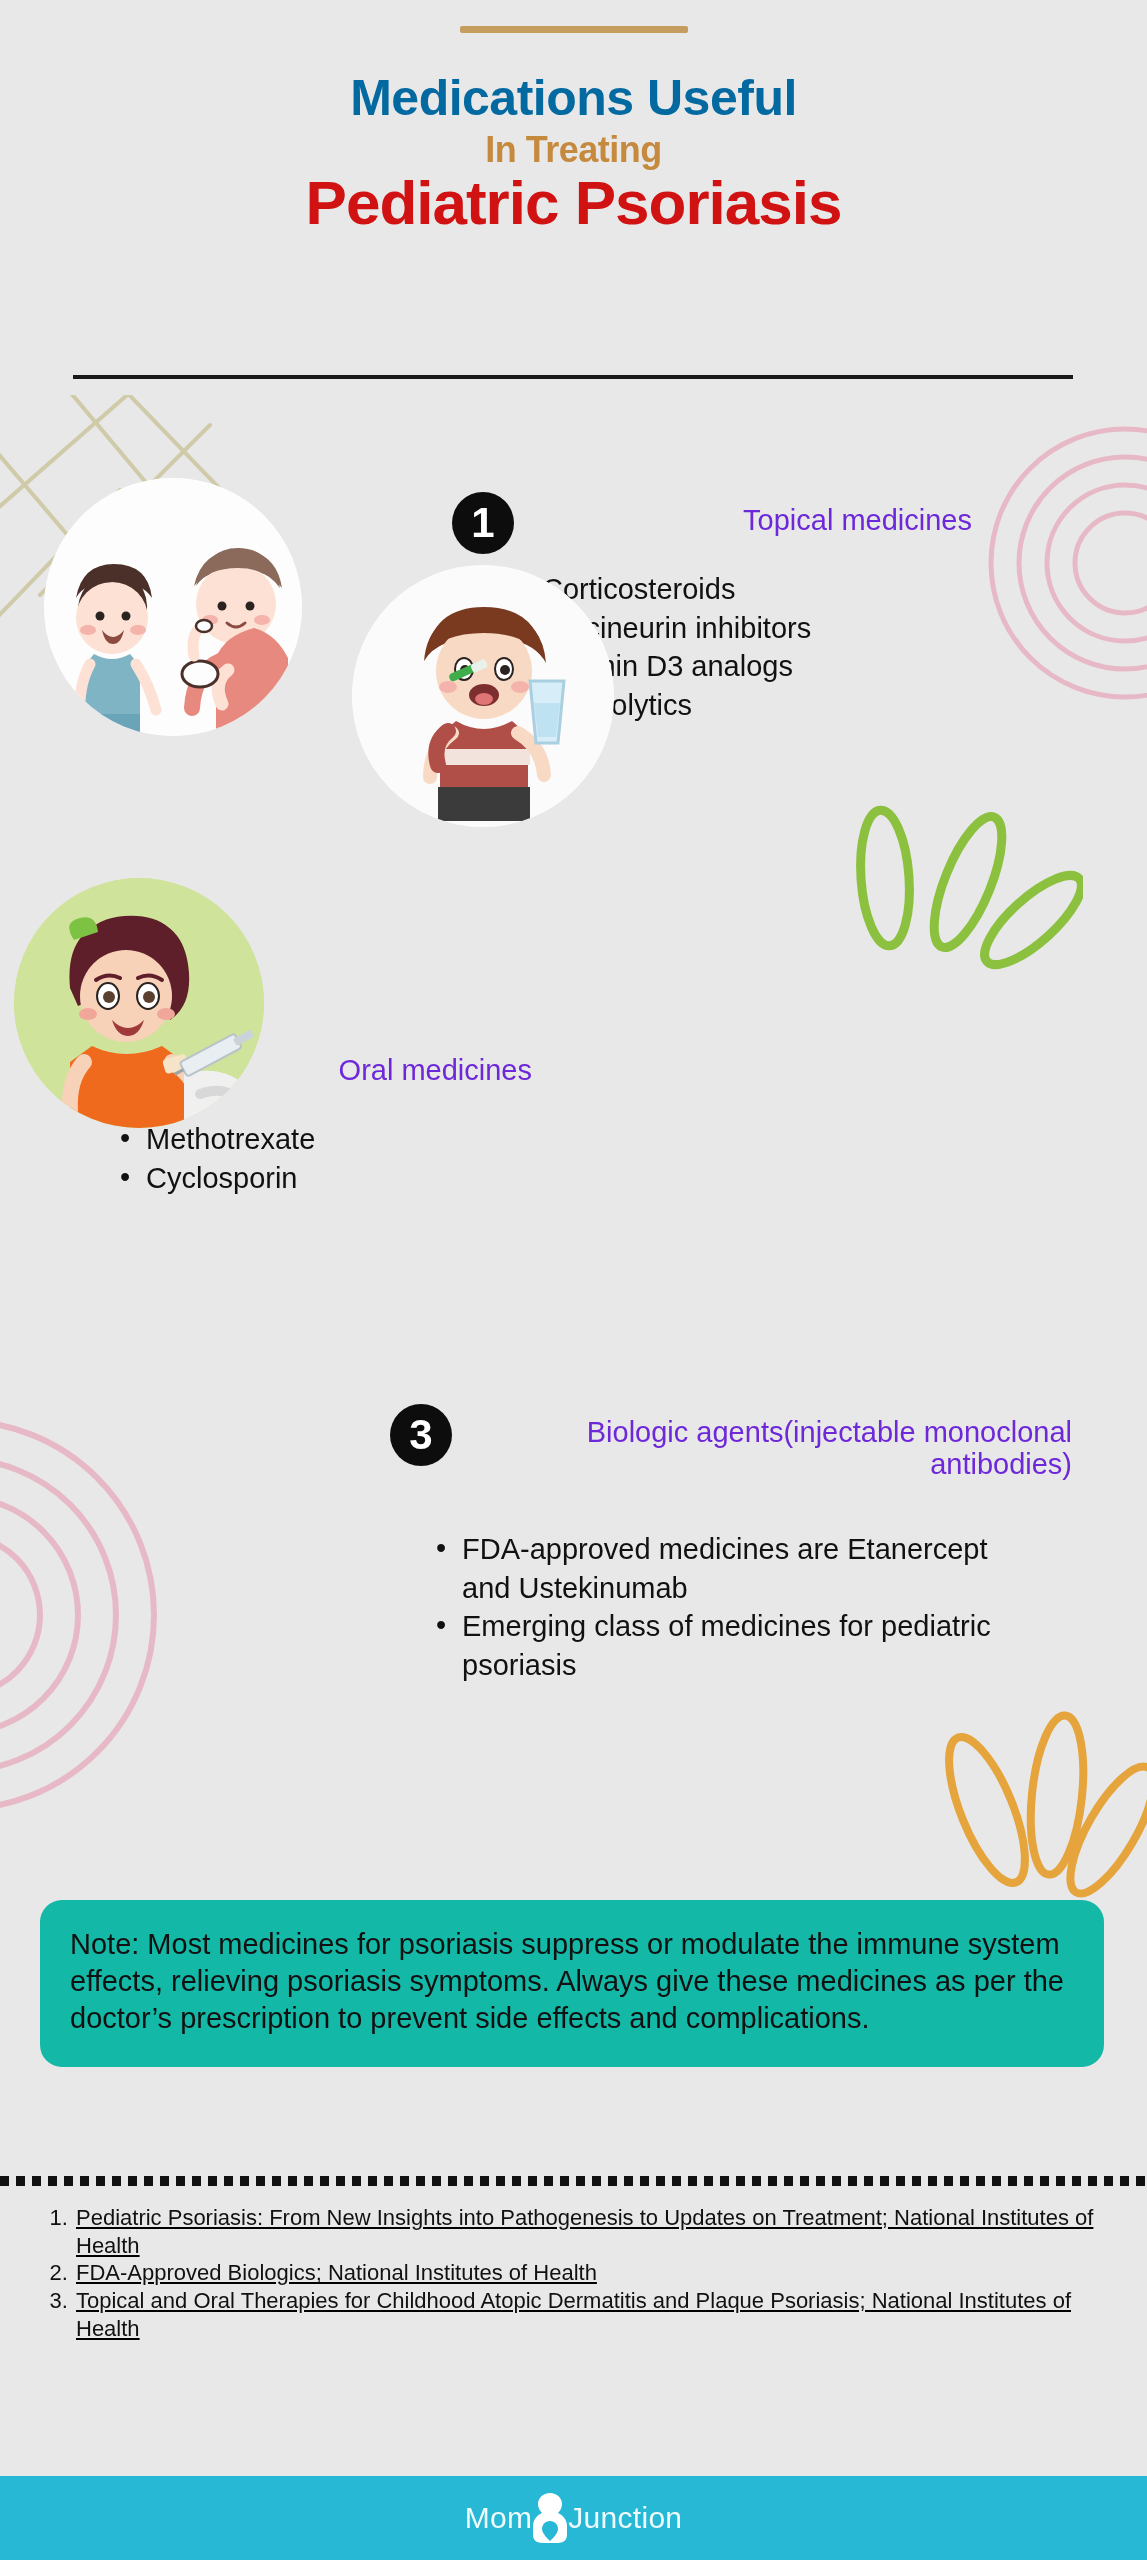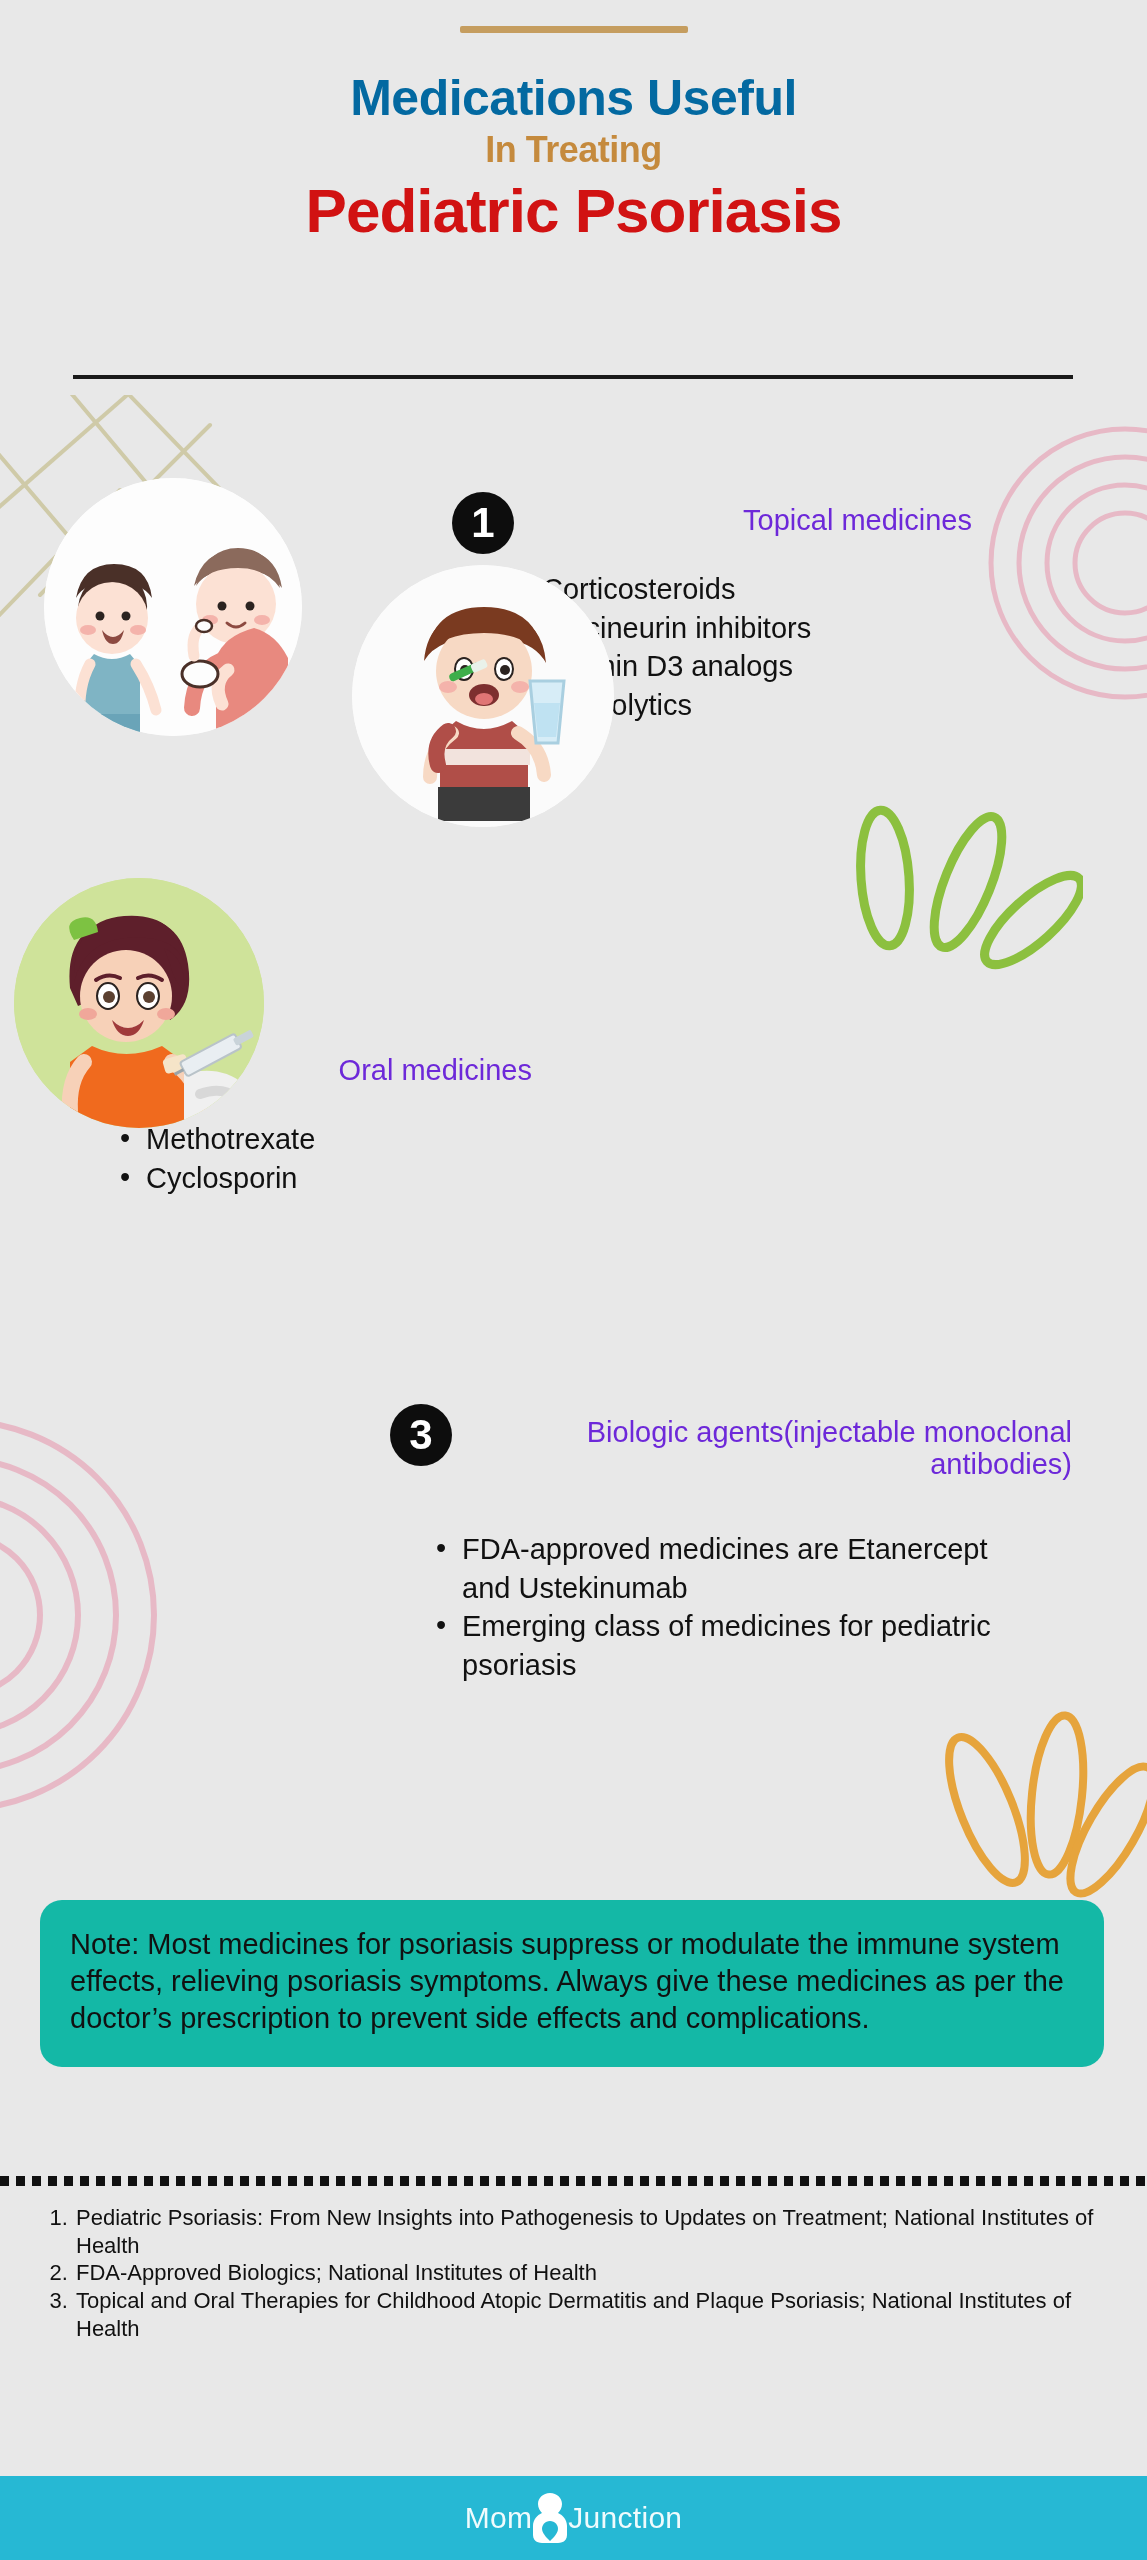--- a/index.html
+++ b/index.html
@@ -39,21 +39,21 @@
   .t-line1 {
     font-size:50px; font-weight:bold; color:#0369a1; letter-spacing:-0.5px;
     line-height:1.06;
   }
   .t-line2 {
     font-size:36px; font-weight:bold; color:#c58a3d; letter-spacing:-0.5px;
     line-height:1.08; margin-top:6px;
   }
   .t-line3 {
     font-size:62px; font-weight:bold; color:#d11212; letter-spacing:-1px;
-    line-height:1.08; margin-top:8px;
+    line-height:1.08; margin-top:0;
   }
 
   
   .badge {
     position:absolute; width:62px; height:62px; border-radius:50%;
     background:#0d0d0d; color:#fff;
     font-size:42px; font-weight:bold; line-height:62px; text-align:center;
   }
   .sec-head {
     position:absolute; font-size:29px; font-weight:normal; color:#6d28d9;
@@ -84,21 +84,21 @@
 
   
   .dots {
     position:absolute; left:0; top:2176px; width:1147px; height:10px;
     background-image:repeating-linear-gradient(to right,#111 0 9px, transparent 9px 16px);
   }
 
   
   .ref-wrap { position:absolute; left:28px; top:2204px; width:1100px; }
   .ref-title { font-size:22px; color:#111; margin-bottom:2px; }
-  .ref-list { margin:0; padding-left:46px; }
+  .ref-list { margin:0; padding-left:46px;text-decoration:underline; }
   .ref-list li { font-size:22px; color:#111; line-height:1.26; padding-left:2px; }
 
   
   .footer {
     position:absolute; left:0; bottom:0; width:1147px; height:84px;
     background:#26b8d4; display:flex; align-items:center; justify-content:center;
   }
   .logo { display:flex; align-items:center; }
   .logo-text { color:#f0fbfd; font-size:30px; letter-spacing:0.3px; }
 </style>

